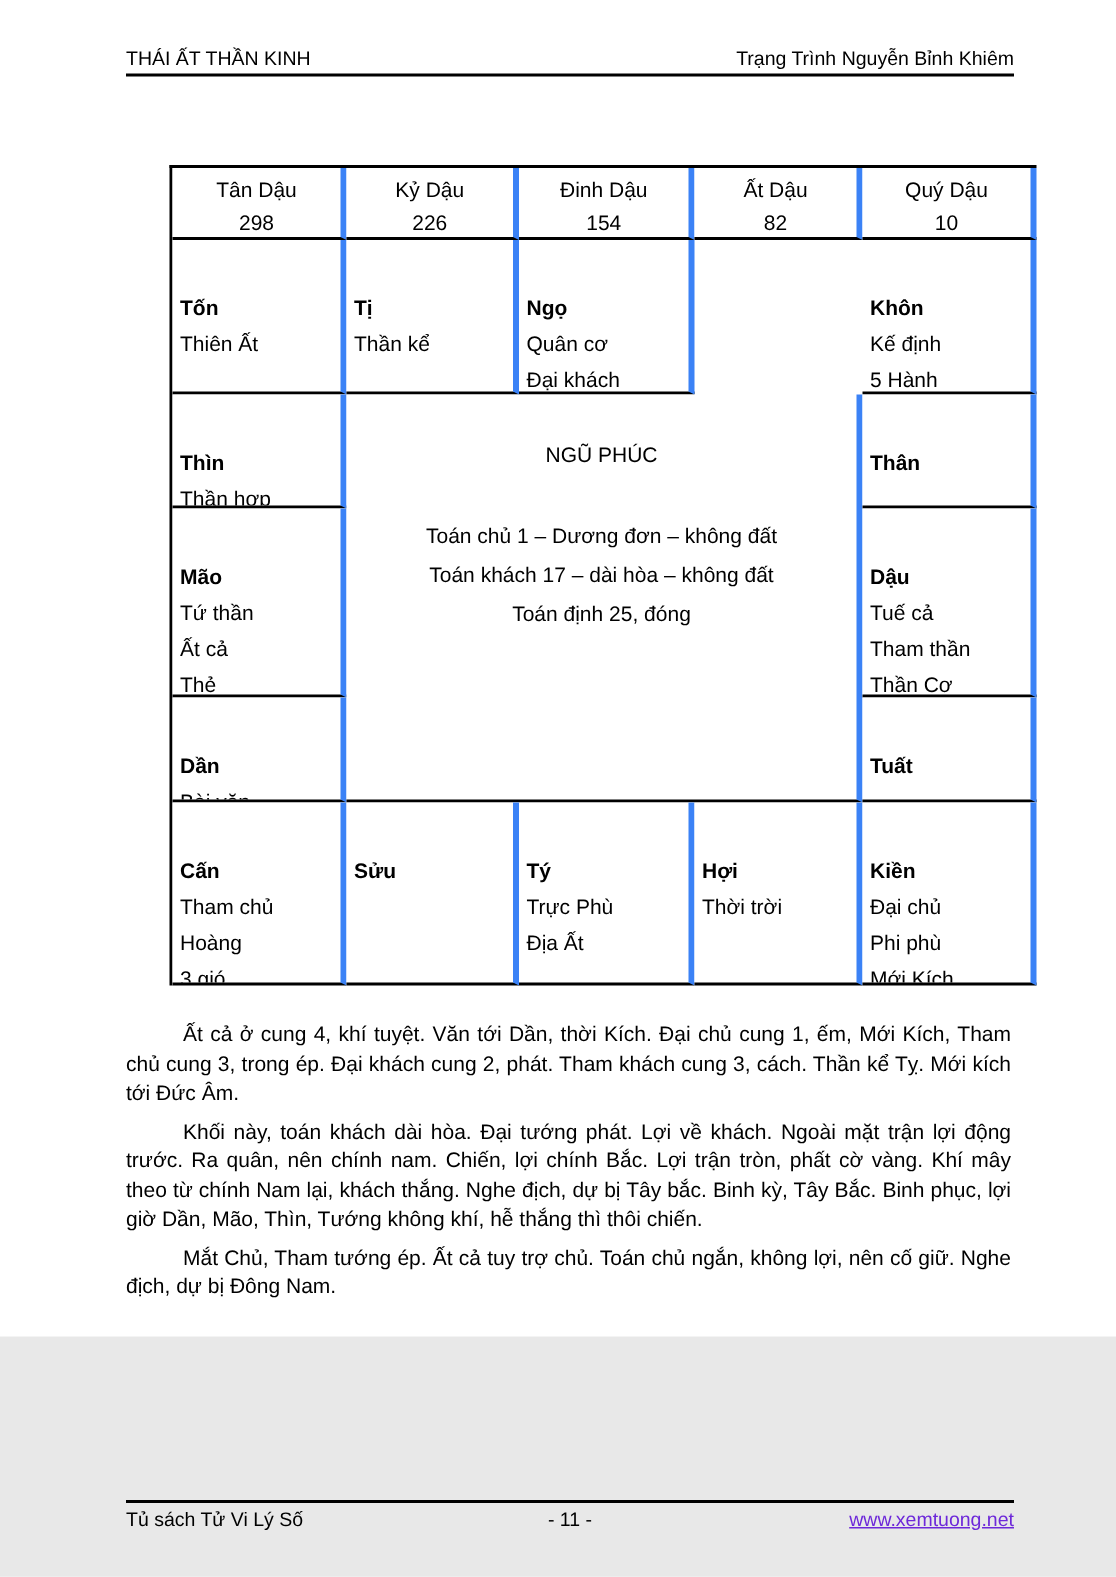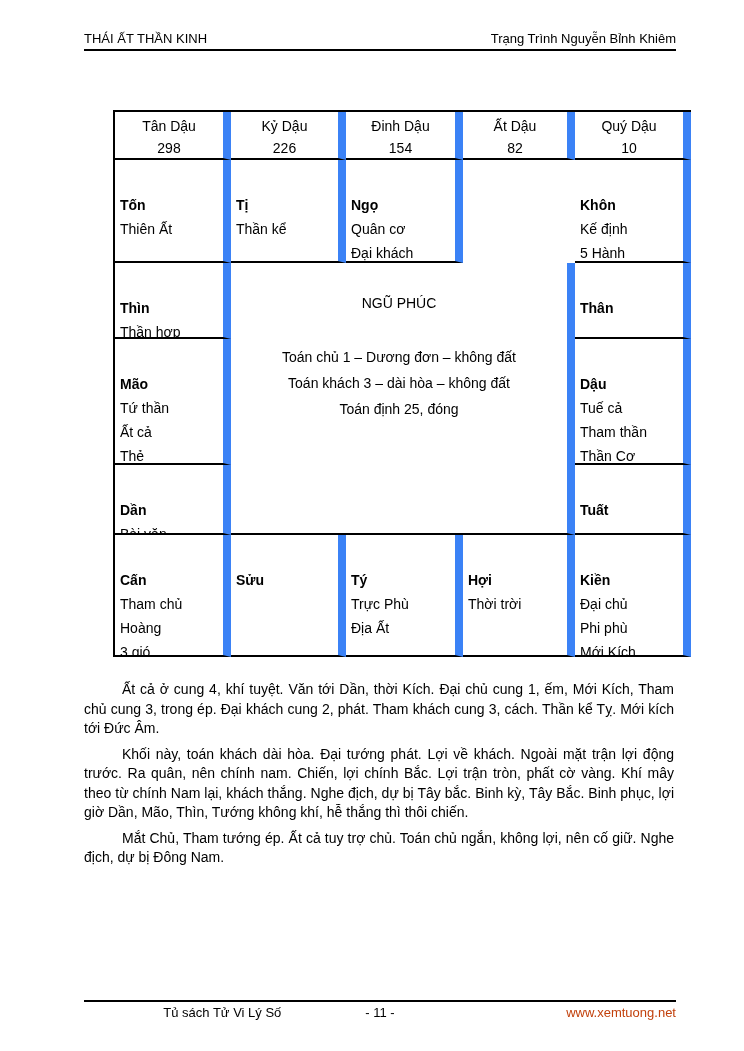--- a/index.html
+++ b/index.html
@@ -5,21 +5,21 @@
   * { box-sizing: border-box; margin: 0; padding: 0; }
   html, body { background: #e8e8e8; }
   body {
     width: 744px; height: 1051px;
     font-family: "Liberation Sans", sans-serif;
     color: #000;
     position: relative;
   }
   .page {
     position: absolute; inset: 0;
-    width: 744px; height: 1051px;
+    width: 744px; height: 891px;
     background: #ffffff;
   }
   
   .hdr {
     position: absolute; top: 31px; left: 84px; width: 592px;
     display: flex; justify-content: space-between;
     font-size: 13px;
   }
   .hdr-rule, .ftr-rule {
     position: absolute; left: 84px; width: 592px; height: 2px; background: #000;
@@ -28,45 +28,45 @@
   
   .chart {
     position: absolute; top: 110px; left: 113px;
     display: grid;
     grid-template-columns: 116px 115px 117px 112px 116px;
     grid-template-rows: 48px 103px 76px 126px 70px 122px;
     border-top: 2px solid #000; border-left: 2px solid #000;
     font-size: 14px; line-height: 24px;
   }
   .cell {
-    border-right: 8px solid #3b82f6; border-bottom: 2px solid #000;
+    border-right: 4px solid #3b82f6; border-bottom: 2px solid #000;
     padding: 1px 5px; overflow: hidden; background: #fff;
   }
   .year { text-align: center; line-height: 22px; padding-top: 3px; }
   .title { font-weight: bold; margin-top: 32px; }
   .center-cell { grid-column: 2 / 5; grid-row: 3 / 6; text-align: center; line-height: 26px; }
   .center-title { margin-top: 26px; }
   .center-lines { margin-top: 28px; }
   .split { display: flex; justify-content: space-between; padding-right: 4px; }
   
   .bodytext {
     position: absolute; top: 680px; left: 84px; width: 590px;
     font-size: 14px; line-height: 19.5px; text-align: justify;
   }
   .bodytext p { text-indent: 38px; margin-bottom: 6px; }
   
   .ftr-rule { top: 1000px; }
   .ftr {
     position: absolute; top: 1005px; left: 84px; width: 592px;
     font-size: 13px; display: flex;
   }
-  .ftr .f-left  { flex: 1; text-align: right; }
+  .ftr .f-left  { flex: 1; text-align: left; }
   .ftr .f-mid   { flex: 1; text-align: center; }
   .ftr .f-right { flex: 1; text-align: right; }
-  .link { color: #c2410c; cursor: pointer; }
+  .link { text-decoration: underline; color: #6d28d9; cursor: pointer; }
 </style>
 </head>
 <body>
 
 <div class="page">
 
   <div class="hdr">
     <span>THÁI ẤT THẦN KINH</span>
     <span>Trạng Trình Nguyễn Bỉnh Khiêm</span>
   </div>
@@ -127,21 +127,21 @@
     </div>
     <div class="cell" style="grid-column:1;grid-row:5">
       <div class="title">Dần</div>
       <div>Bài văn</div>
     </div>
 
     <div class="cell center-cell">
       <div class="center-title">NGŨ PHÚC</div>
       <div class="center-lines">
         <div>Toán chủ 1 – Dương đơn – không đất</div>
-        <div>Toán khách 3 – dài hòa – không đất</div>
+        <div>Toán khách 17 – dài hòa – không đất</div>
         <div>Toán định 25, đóng</div>
       </div>
     </div>
 
     <div class="cell" style="grid-column:5;grid-row:3">
       <div class="title">Thân</div>
     </div>
     <div class="cell" style="grid-column:5;grid-row:4">
       <div class="title">Dậu</div>
       <div>Tuế cả</div>

